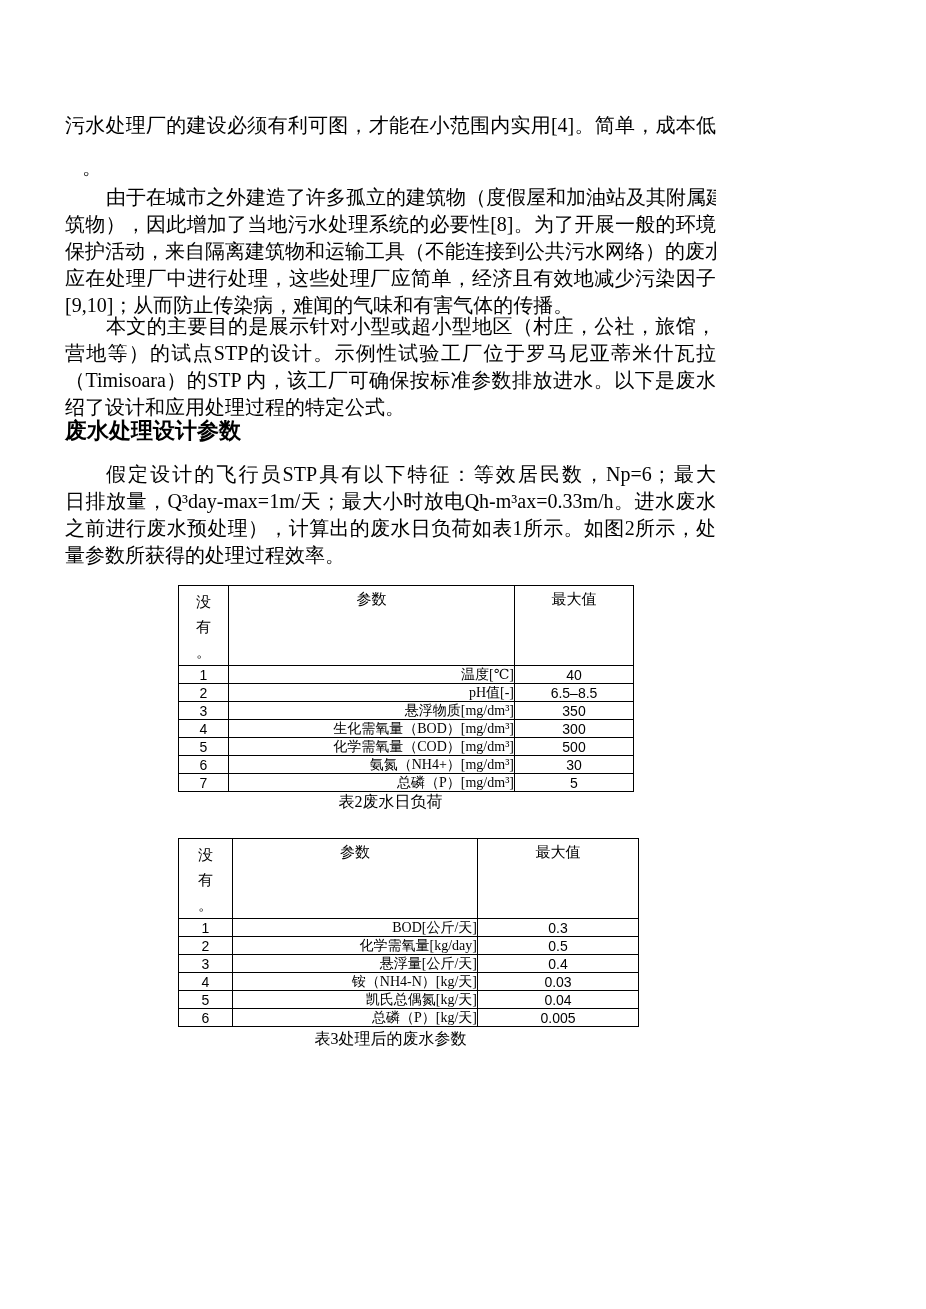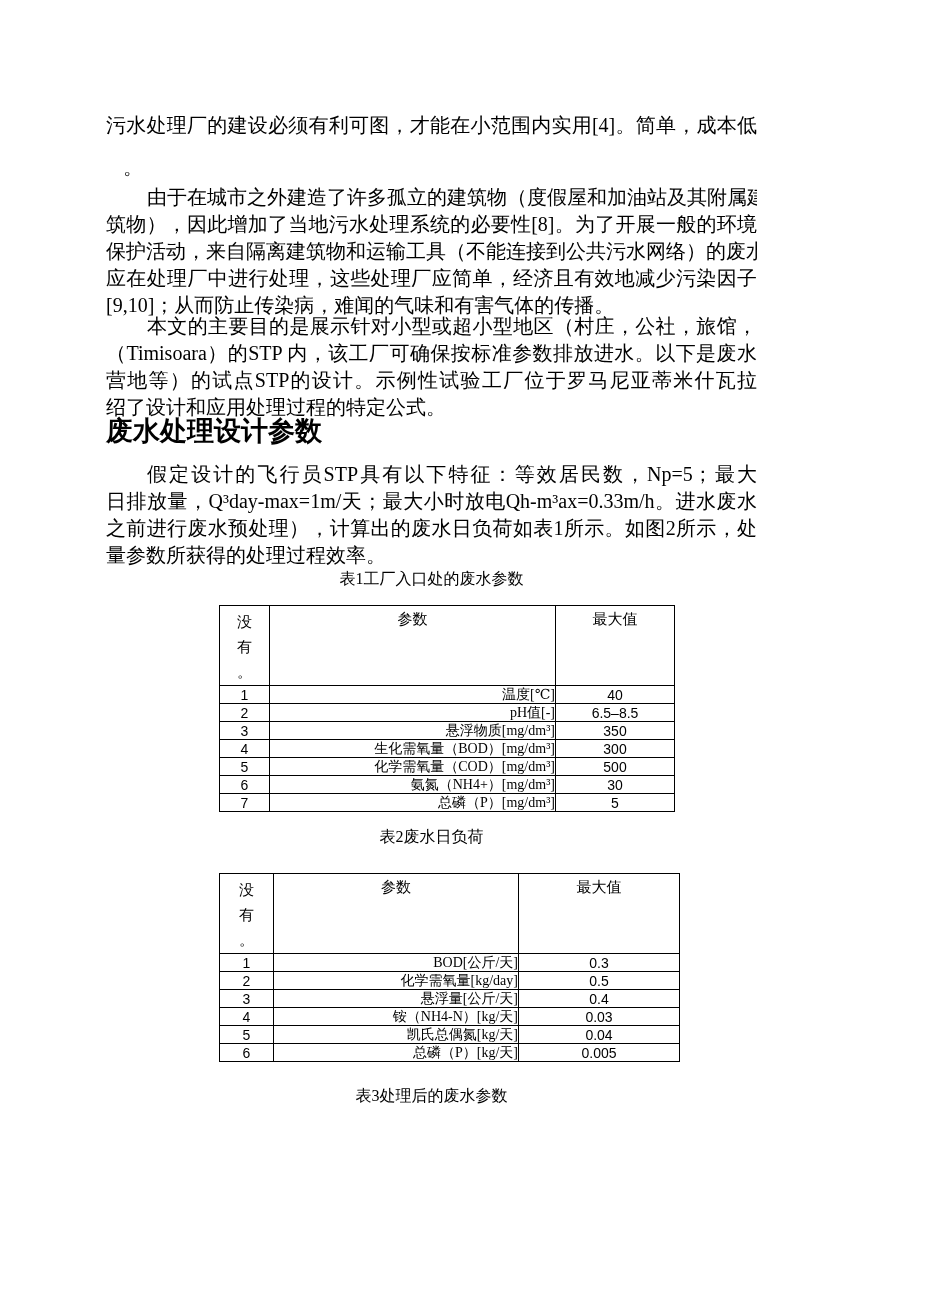--- a/index.html
+++ b/index.html
@@ -1,50 +1,50 @@
 <!DOCTYPE html>
 <html><head>
 <meta charset="utf-8">
 <style>
   html, body { margin: 0; padding: 0; background: #ffffff; }
   body {
     width: 926px; height: 1309px; overflow: hidden; position: relative;
     font-family: "Liberation Serif", "DejaVu Serif", serif;
     color: #000000;
   }
-  .content { padding: 104px 135px 0 106px; width: 651px; box-sizing: content-box; }
+  .content { padding: 104px 135px 0 65px; width: 651px; box-sizing: content-box; }
 
   
   .para { margin: 0; }
   .ln {
     font-size: 20px; line-height: 27px; height: 27px;
     text-align: justify; text-align-last: justify; text-justify: distribute;
     white-space: nowrap; overflow: hidden;
   }
   .p1 .ln { line-height: 42px; height: 42px; }
   .ln.short { text-align-last: left; }
   .ln.ind { text-indent: 41px; }
   .ln.dot { text-indent: 17px; text-align-last: left; }
   .p2 { margin-top: -4px; }
   .p3 { margin-top: -6px; }
   .p4 { margin-top: 16px; }
 
   
   .sec-head {
-    margin: -4px 0 0 0; font-size: 27px; line-height: 28px; font-weight: bold;
+    margin: -4px 0 0 0; font-size: 22px; line-height: 28px; font-weight: bold;
     font-family: "Liberation Sans", "DejaVu Sans", sans-serif;
   }
 
   
   .tbl-caption {
     font-size: 16px; line-height: 20px; text-align: center; width: 651px;
   }
   .cap1 { margin-top: 0; }
-  .cap2 { margin-top: 15px; }
-  .cap3 { margin-top: 24px; }
+  .cap2 { }
+  .cap3 { margin-top: 2px; }
 
   
   table.data {
     border-collapse: collapse; table-layout: fixed;
     margin-left: 113px; margin-top: 16px;
     font-size: 14px;
   }
   table.t2 { margin-top: 26px; }
   table.data td, table.data th {
     border: 1px solid #000; padding: 0; vertical-align: middle;
@@ -74,35 +74,34 @@
   <div class="para p2">
     <div class="ln ind">由于在城市之外建造了许多孤立的建筑物（度假屋和加油站及其附属建</div>
     <div class="ln">筑物），因此增加了当地污水处理系统的必要性[8]。为了开展一般的环境</div>
     <div class="ln">保护活动，来自隔离建筑物和运输工具（不能连接到公共污水网络）的废水</div>
     <div class="ln">应在处理厂中进行处理，这些处理厂应简单，经济且有效地减少污染因子</div>
     <div class="ln short">[9,10]；从而防止传染病，难闻的气味和有害气体的传播。</div>
   </div>
 
   <div class="para p3">
     <div class="ln ind">本文的主要目的是展示针对小型或超小型地区（村庄，公社，旅馆，</div>
+    <div class="ln">营地等）的试点STP的设计。示例性试验工厂位于罗马尼亚蒂米什瓦拉</div>
     <div class="ln">（Timisoara）的STP 内，该工厂可确保按标准参数排放进水。以下是废水</div>
-    <div class="ln">营地等）的试点STP的设计。示例性试验工厂位于罗马尼亚蒂米什瓦拉</div>
     <div class="ln short">绍了设计和应用处理过程的特定公式。</div>
   </div>
 
   <h2 class="sec-head">废水处理设计参数</h2>
 
   <div class="para p4">
-    <div class="ln ind">假定设计的飞行员STP具有以下特征：等效居民数，Np=5；最大</div>
+    <div class="ln ind">假定设计的飞行员STP具有以下特征：等效居民数，Np=6；最大</div>
     <div class="ln">日排放量，Q³day-max=1m/天；最大小时放电Qh-m³ax=0.33m/h。进水废水</div>
     <div class="ln">之前进行废水预处理），计算出的废水日负荷如表1所示。如图2所示，处</div>
     <div class="ln short">量参数所获得的处理过程效率。</div>
   </div>
 
-  <div class="tbl-caption cap1">表1工厂入口处的废水参数</div>
 
   <table class="data t1">
     <colgroup>
         <col class="c1">
         <col class="c2">
         <col class="c3">
       </colgroup>
     <tbody>
       <tr class="head">
         <th class="no-head">没

